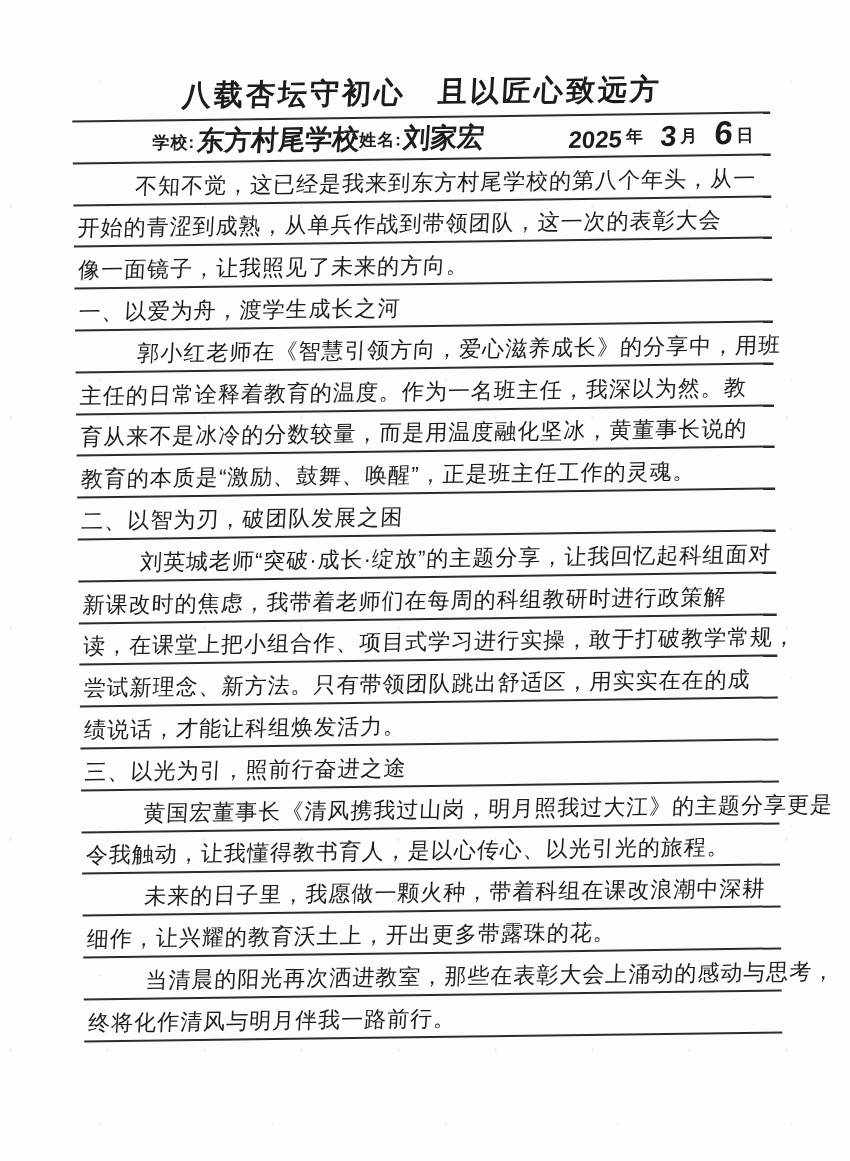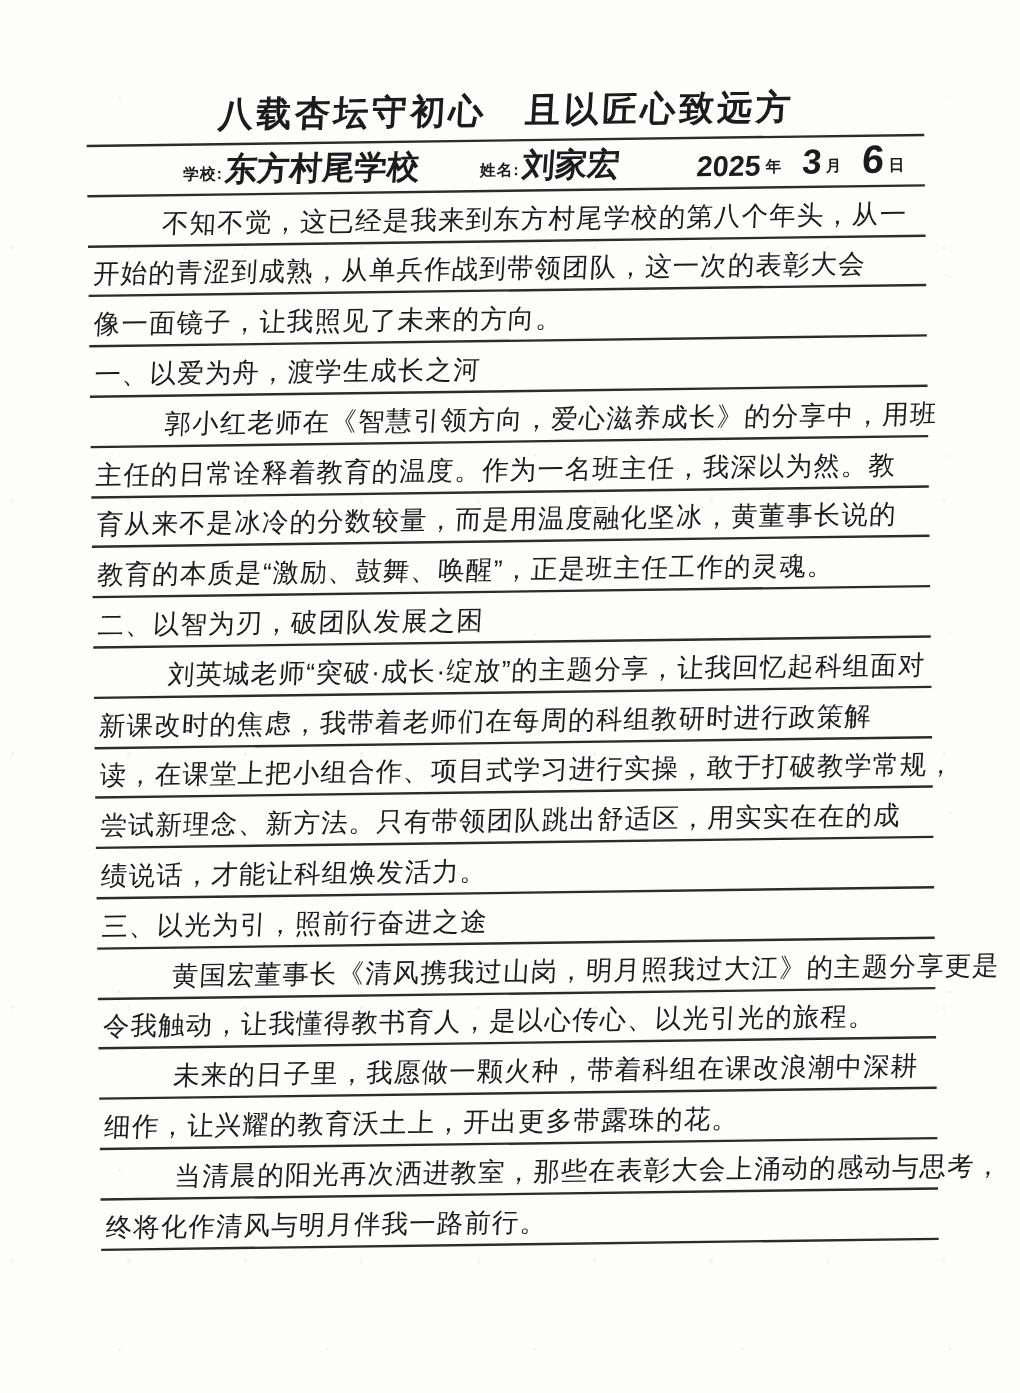--- a/index.html
+++ b/index.html
@@ -52,35 +52,35 @@
     font-weight: bold;
     letter-spacing: 3px;
     display: inline-block;
     transform: skewX(-4deg);
   }
   .header-row {
     padding-left: 80px;
     align-items: flex-end;
   }
   .label {
-    font-size: 13px;
+    font-size: 17px;
     font-weight: bold;
     padding-bottom: 5px;
     letter-spacing: 1px;
   }
   .hand {
     display: inline-block;
     transform: skewX(-5deg);
     font-weight: bold;
   }
   .header-row .value {
     font-size: 27px;
     margin-left: 2px;
   }
-  .name-group { margin-left: 50px; }
+  .name-group { }
   .date-group {
     margin-left: auto;
     margin-right: 14px;
     display: flex;
     align-items: flex-end;
   }
   .date-group .num-year { font-size: 24px; }
   .date-group .num-month { font-size: 29px; margin-left: 16px; }
   .date-group .num-day { font-size: 33px; margin-left: 16px; }
   .date-group .label { margin-left: 4px; }

